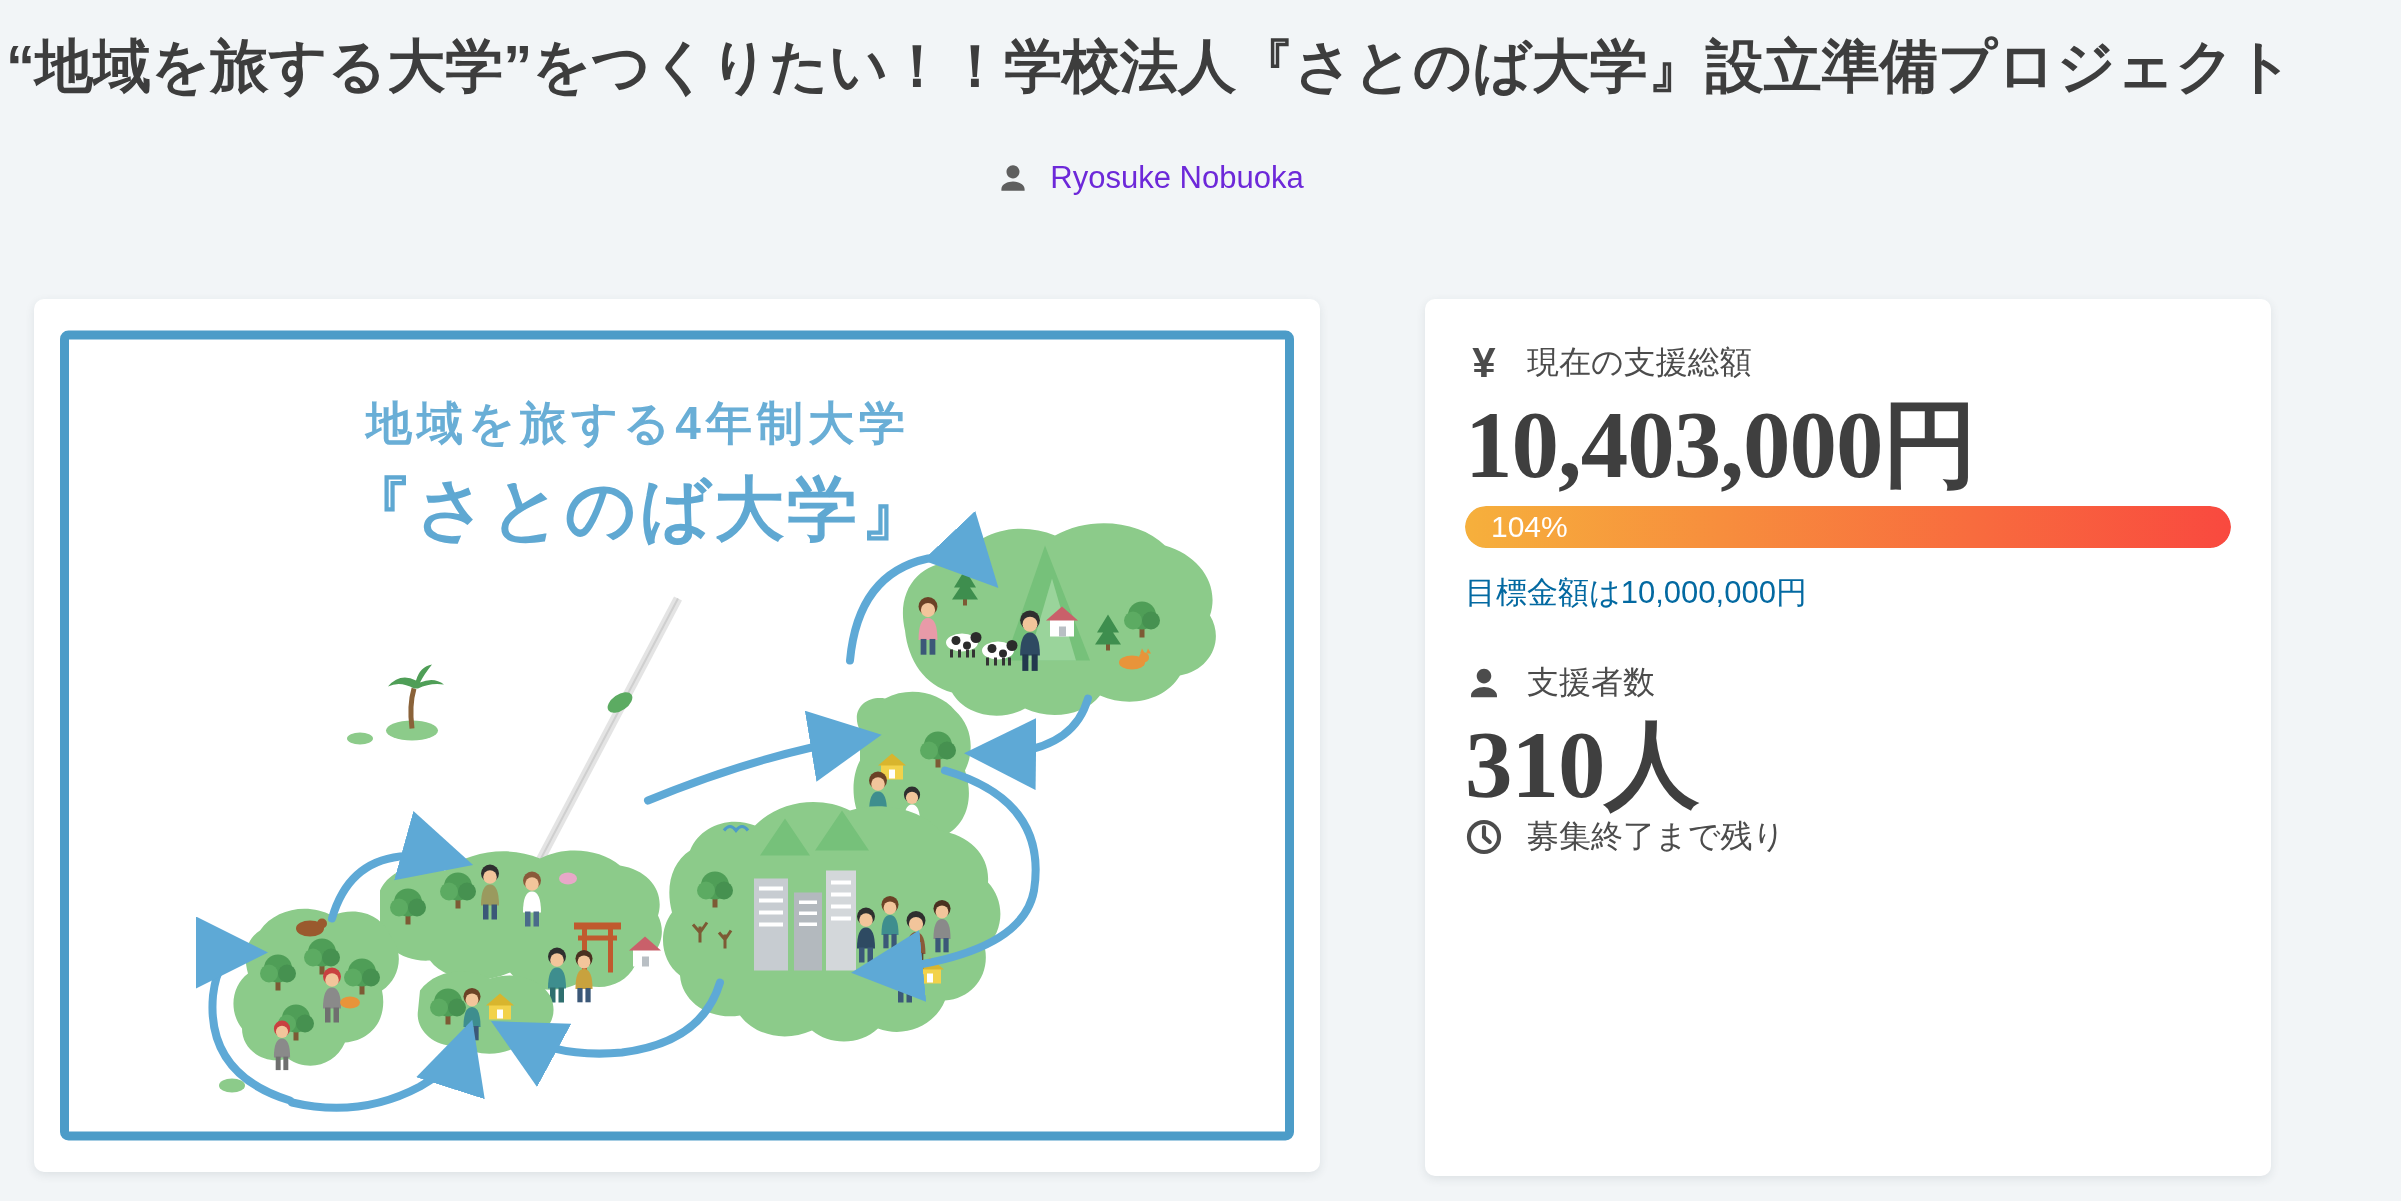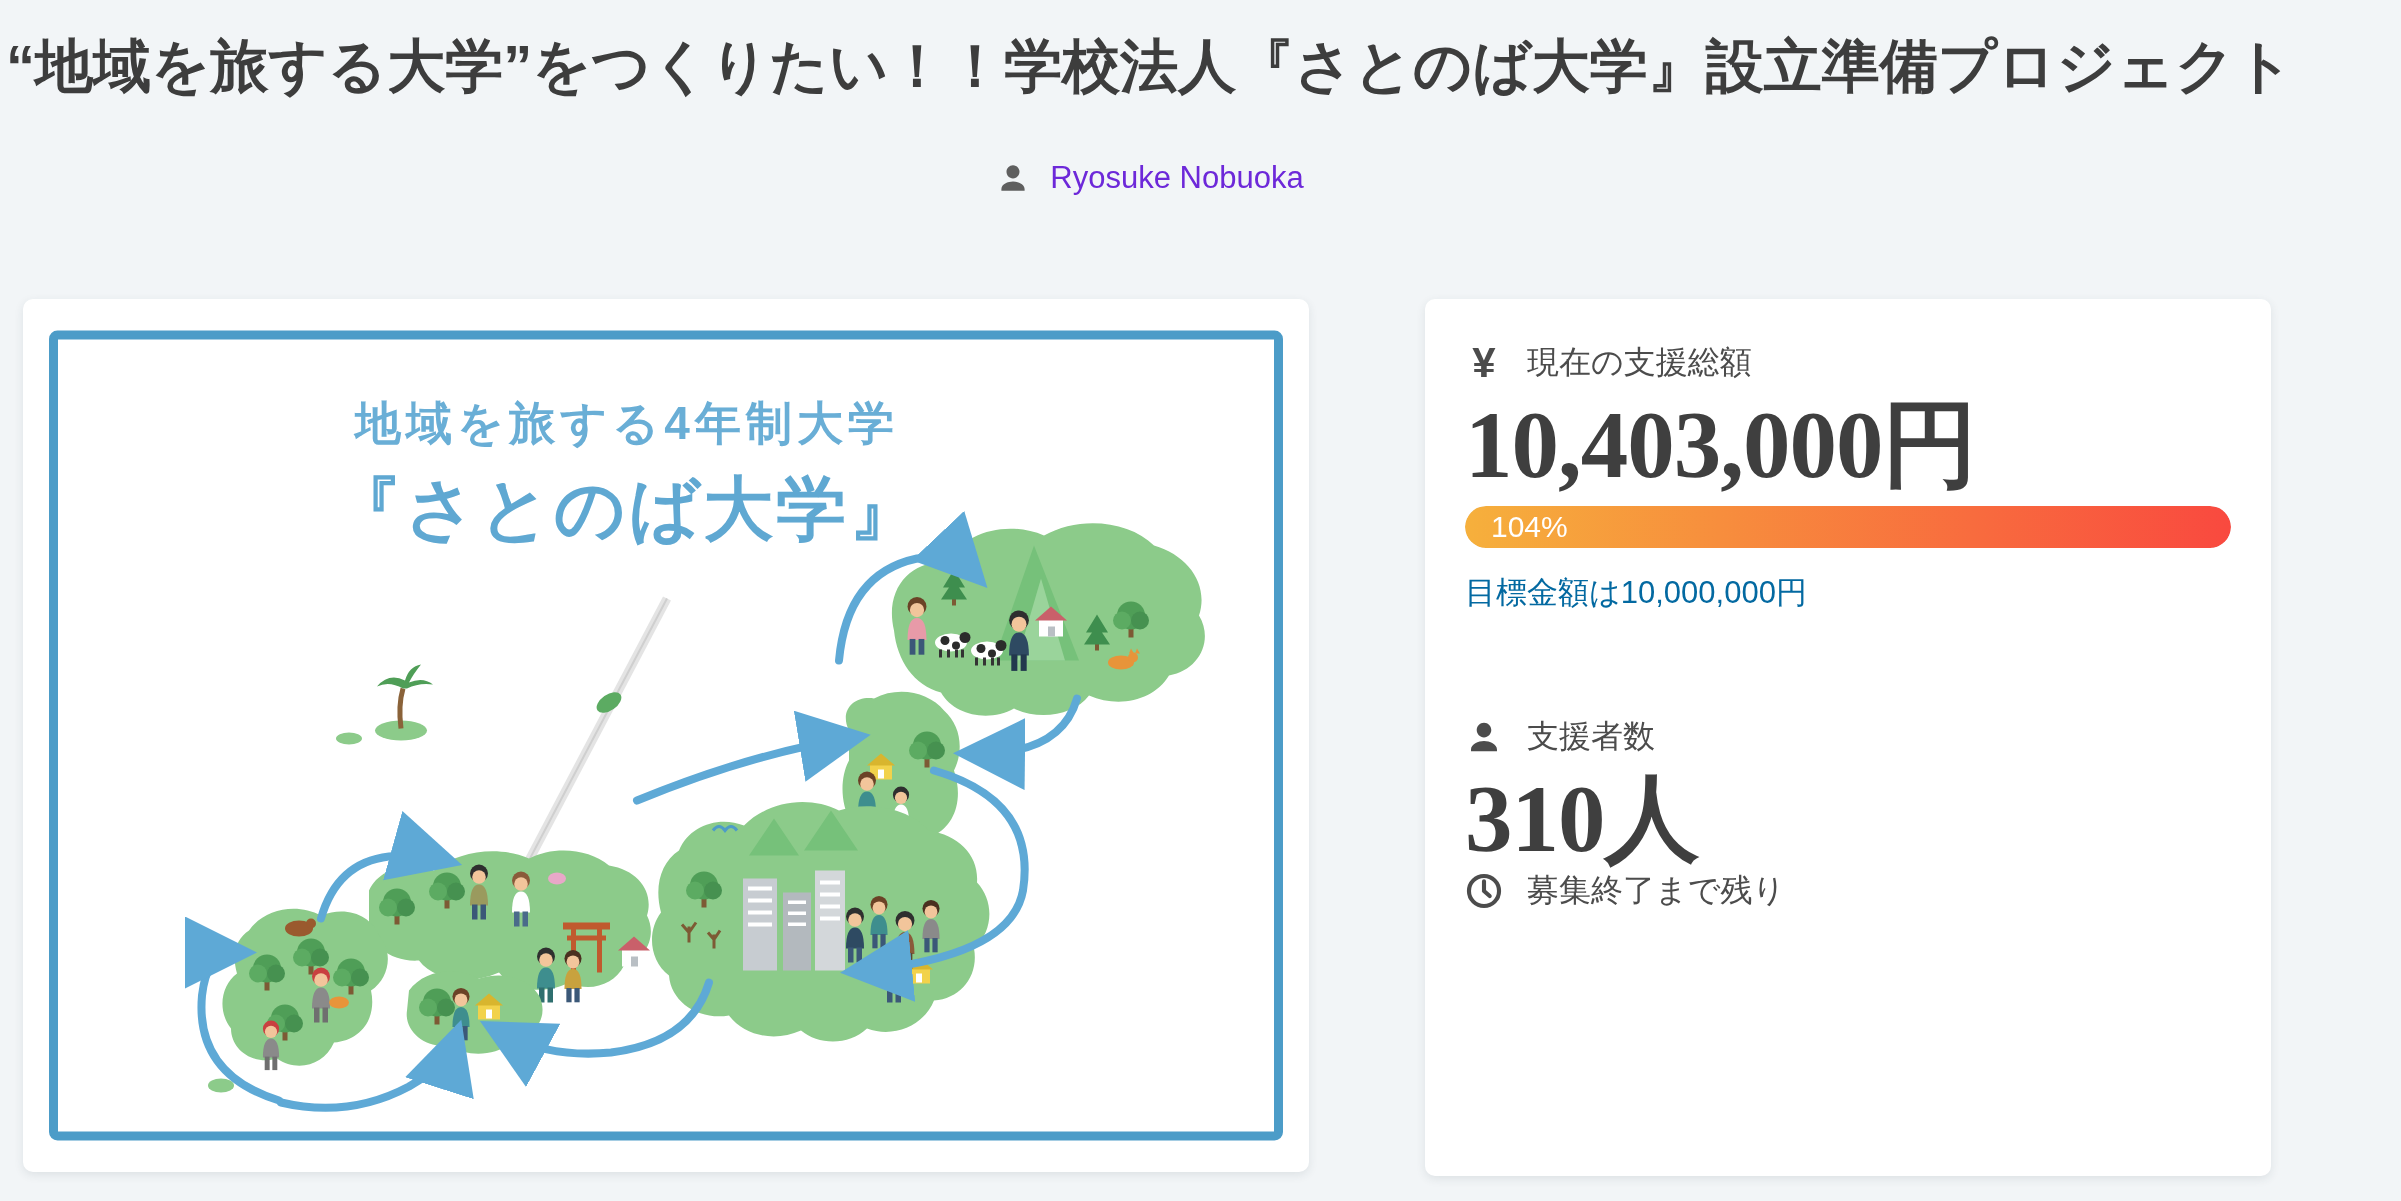--- a/index.html
+++ b/index.html
@@ -21,38 +21,38 @@
   .meta-row{
     position:absolute;left:0;top:160px;width:2300px;
     display:flex;justify-content:center;align-items:center;gap:96px;
   }
   .meta-item{display:flex;align-items:center;gap:20px;font-size:31px;color:#6d28d9;cursor:pointer;}
   .meta-item .micon{width:34px;height:34px;flex:0 0 auto;display:block;fill:#5f5f5f;}
   .card{
     position:absolute;background:#ffffff;border-radius:10px;
     box-shadow:0 3px 10px rgba(40,60,70,0.10);
   }
-  .image-card{left:23px;top:299px;width:1286px;height:873px;}
+  .image-card{left:34px;top:299px;width:1286px;height:873px;}
   .image-card svg.illustration{position:absolute;left:26px;top:31px;width:1234px;height:811px;}
   .stats-card{left:1425px;top:299px;width:846px;height:877px;box-sizing:border-box;padding:44px 40px;}
   .stat-label-row{display:flex;align-items:center;gap:24px;font-size:32px;color:#4c4c4c;height:40px;}
   .stat-label-row .sicon{width:38px;height:38px;display:block;fill:#4c4c4c;}
   .yen-glyph{font-size:42px;font-weight:700;color:#4c4c4c;width:38px;text-align:center;line-height:38px;}
   .stat-value{font-size:95px;font-weight:700;color:#3f3f3f;line-height:1.1;margin-top:10px;letter-spacing:-1px;font-family:Liberation Serif, serif;}
   .progress-track{
     margin-top:8px;height:42px;border-radius:21px;width:100%;
     background:#eee;position:relative;overflow:hidden;
   }
   .progress-fill{
     position:absolute;left:0;top:0;bottom:0;border-radius:21px;
     display:flex;align-items:center;
   }
   .progress-fill span{color:#ffffff;font-size:30px;padding-left:26px;}
   .goal-text{margin-top:24px;font-size:31px;color:#0369a1;}
-  .gap-a{margin-top:103px;}
+  .gap-a{margin-top:49px;}
   .gap-b{}
 </style>
 </head>
 <body style="background: rgb(242, 245, 247);">
 
 <div class="content">
   <h1 class="page-title">“地域を旅する大学”をつくりたい！！学校法人『さとのば大学』設立準備プロジェクト</h1>
   <div class="meta-row">
     <div class="meta-item">
       <svg class="micon" viewBox="0 0 24 24">

